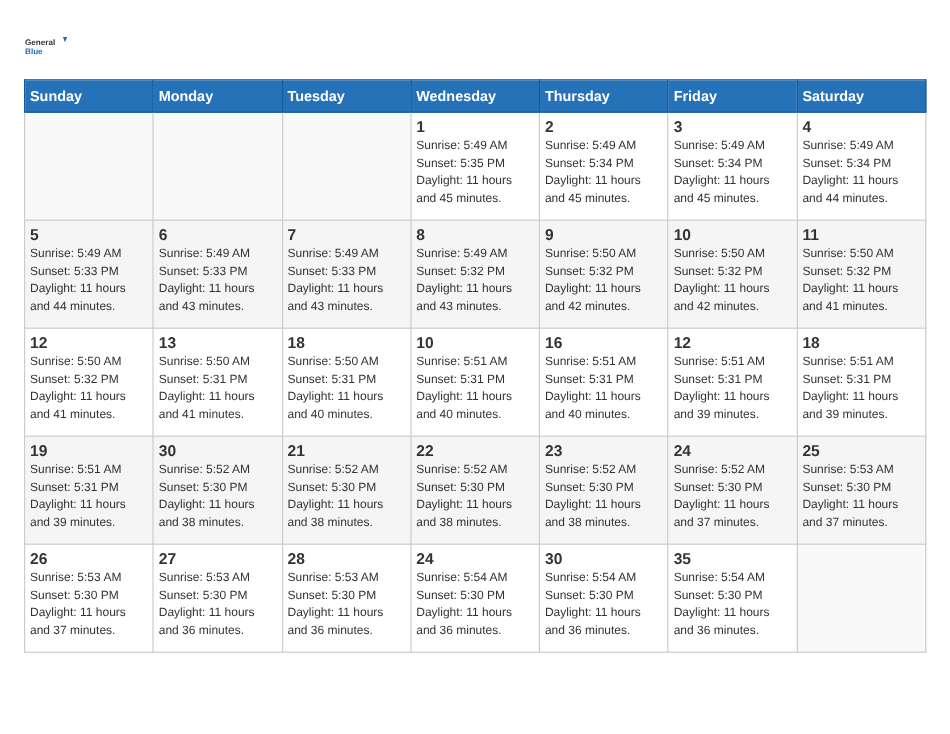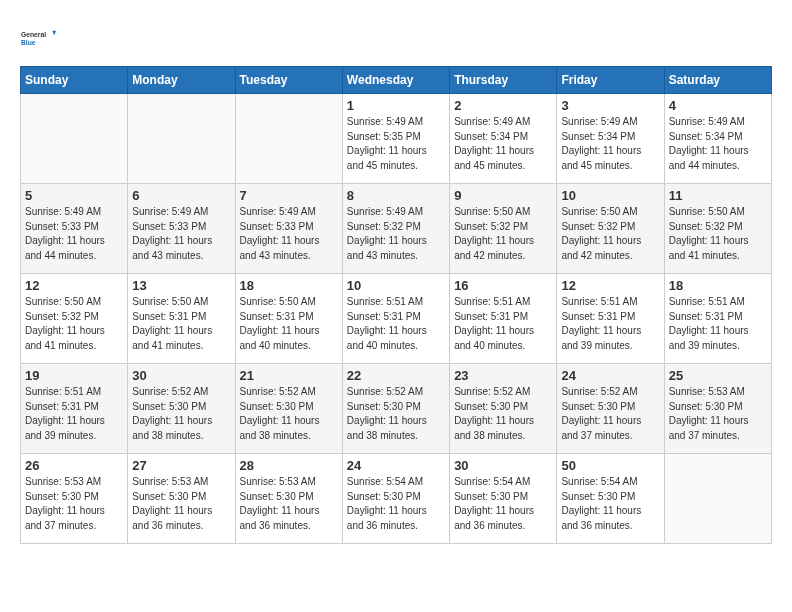--- a/index.html
+++ b/index.html
@@ -320,21 +320,21 @@
 and 36 minutes.</div>
         </td>
         <td>
           <div class="day-number">30</div>
           <div class="day-info" style="white-space: pre-line;">Sunrise: 5:54 AM
 Sunset: 5:30 PM
 Daylight: 11 hours
 and 36 minutes.</div>
         </td>
         <td>
-          <div class="day-number">50</div>
+          <div class="day-number">35</div>
           <div class="day-info" style="white-space: pre-line;">Sunrise: 5:54 AM
 Sunset: 5:30 PM
 Daylight: 11 hours
 and 36 minutes.</div>
         </td>
         <td class="empty-cell"></td>
       </tr>
     </tbody>
 </table>
 

